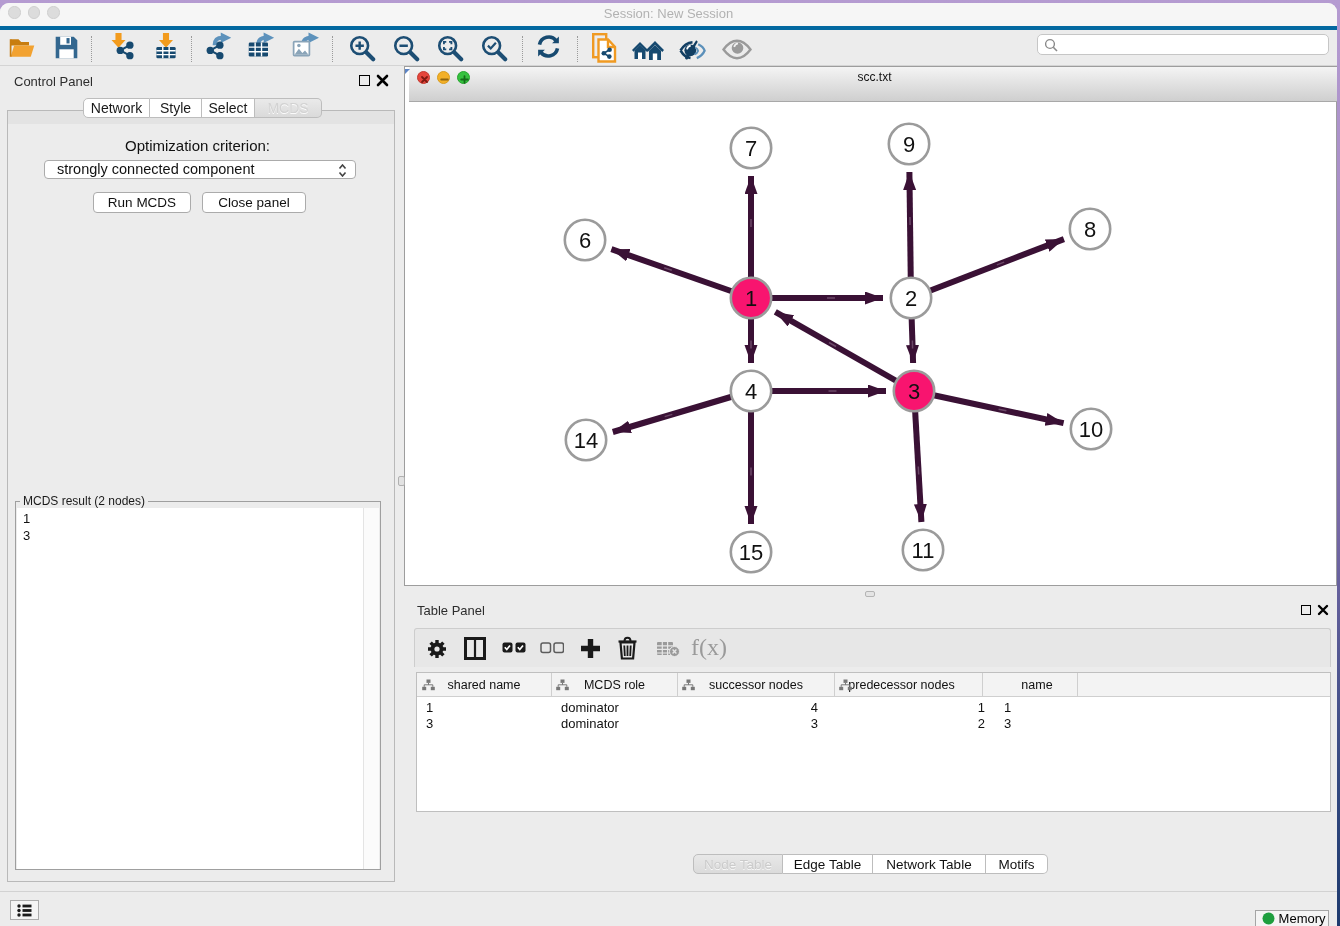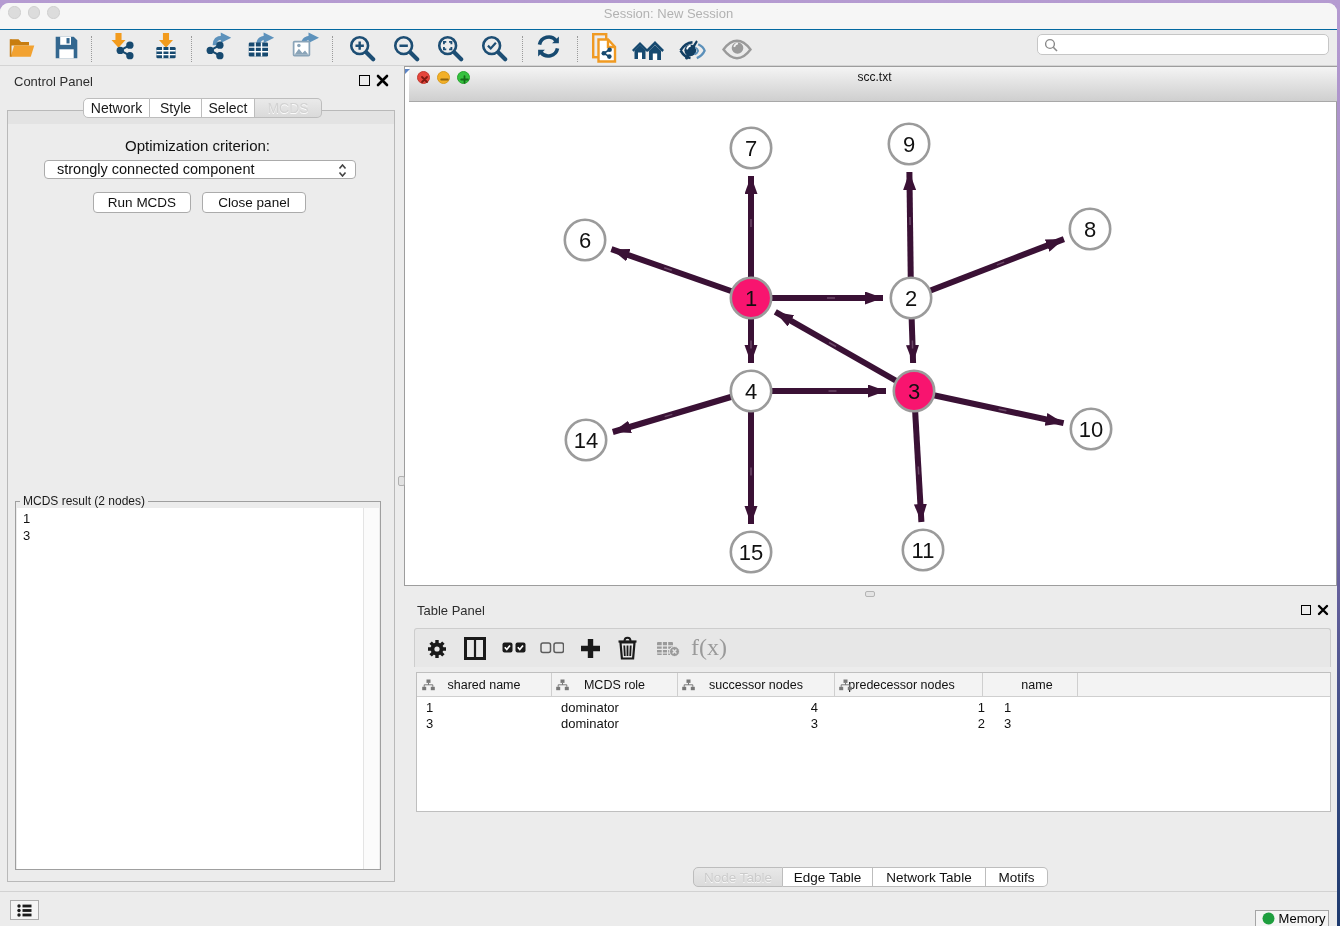--- a/index.html
+++ b/index.html
@@ -1,19 +1,19 @@
 <!DOCTYPE html>
 <html><head>
 <meta charset="utf-8">
 <style>
 * { margin:0; padding:0; box-sizing:border-box; }
 html,body { width:1340px; height:926px; overflow:hidden; }
 body { font-family:"Liberation Sans", sans-serif; background:linear-gradient(180deg,#b59bd1 0%,#a98fc8 20%,#7a6aa8 55%,#32487f 85%,#1e3a6e 100%); position:relative; }
 .win { position:absolute; left:0; top:3px; width:1337px; height:923px; background:#ececec; border-radius:9px 9px 0 0; overflow:hidden; }
-.titlebar { position:absolute; left:0; top:0; width:100%; height:27px; background:#f6f6f6; border-bottom:1px solid #0369a1; }
+.titlebar { position:absolute; left:0; top:0; width:100%; height:27px; background:#f6f6f6; border-bottom:4px solid #0369a1; }
 .tl { position:absolute; top:3px; width:12.5px; height:12.5px; border-radius:50%; background:#dcdcdc; border:1px solid #cfcfcf; }
 .title { position:absolute; top:3px; width:100%; text-align:center; color:#b2b2b2; font-size:13px; }
 .toolbar { position:absolute; left:0; top:27px; width:100%; height:36px; background:#ececec; border-bottom:1px solid #d4d4d4; }
 .sep { position:absolute; top:6px; height:26px; width:0; border-left:1px dotted #9a9a9a; }
 .ticon { position:absolute; top:3px; }
 .search { position:absolute; left:1037px; top:4px; width:292px; height:21px; background:#fff; border:1px solid #c6c6c6; border-radius:5px; }
 
 .cpanel { position:absolute; left:0; top:63px; width:395px; height:828px; }
 .phead { font-size:13px; color:#2d2d2d; }
 .tabs { position:absolute; top:32px; left:83px; height:37px; }
@@ -38,21 +38,21 @@
 
 .tpanel { position:absolute; left:404px; top:587px; width:933px; height:304px; }
 .ttoolbar { position:absolute; left:10px; top:38px; width:917px; height:39px; background:#e7e7e7; border:1px solid #cdcdcd; border-bottom:none; border-radius:3px 3px 0 0; }
 .ttable { position:absolute; left:12px; top:82px; width:915px; height:140px; background:#fff; border:1px solid #bfbfbf; }
 .thead { position:absolute; left:0; top:0; width:100%; height:24px; background:#f3f3f3; border-bottom:1px solid #cfcfcf; font-size:12.5px; color:#111; }
 .thcell { position:absolute; top:0; height:24px; border-right:1px solid #cfcfcf; }
 .thcell span { display:block; text-align:center; margin-top:5px; }
 .sorti { position:absolute; top:6px; }
 .ttable { font-size:12.5px; }
 .trow { position:absolute; font-size:13px; color:#111; }
-.btabs { position:absolute; top:277px; left:289px; height:36px; }
+.btabs { position:absolute; top:264px; left:289px; height:36px; }
 .btab { float:left; height:20px; line-height:19px; font-size:13.5px; text-align:center; background:#fff; border:1px solid #bdbdbd; border-left:none; color:#111; }
 .btab.first { border-left:1px solid #bdbdbd; border-radius:5px 0 0 5px; }
 .btab.sel { background:linear-gradient(#e8e8e8,#dbdbdb); color:#cbcbcb; text-shadow:0 1px 0 #f8f8f8; }
 .btab.last { border-radius:0 5px 5px 0; }
 
 .status { position:absolute; left:0; top:888px; width:100%; height:35px; border-top:1px solid #d2d2d2; background:#ececec; }
 .listbtn { position:absolute; left:10px; top:8px; width:29px; height:20px; background:#f4f4f4; border:1px solid #ababab; }
 .membtn { position:absolute; left:1255px; top:18px; width:74px; height:23px; background:#f4f4f4; border:1px solid #a5a5a5; font-size:13px; color:#000; }
 </style>
 </head>

